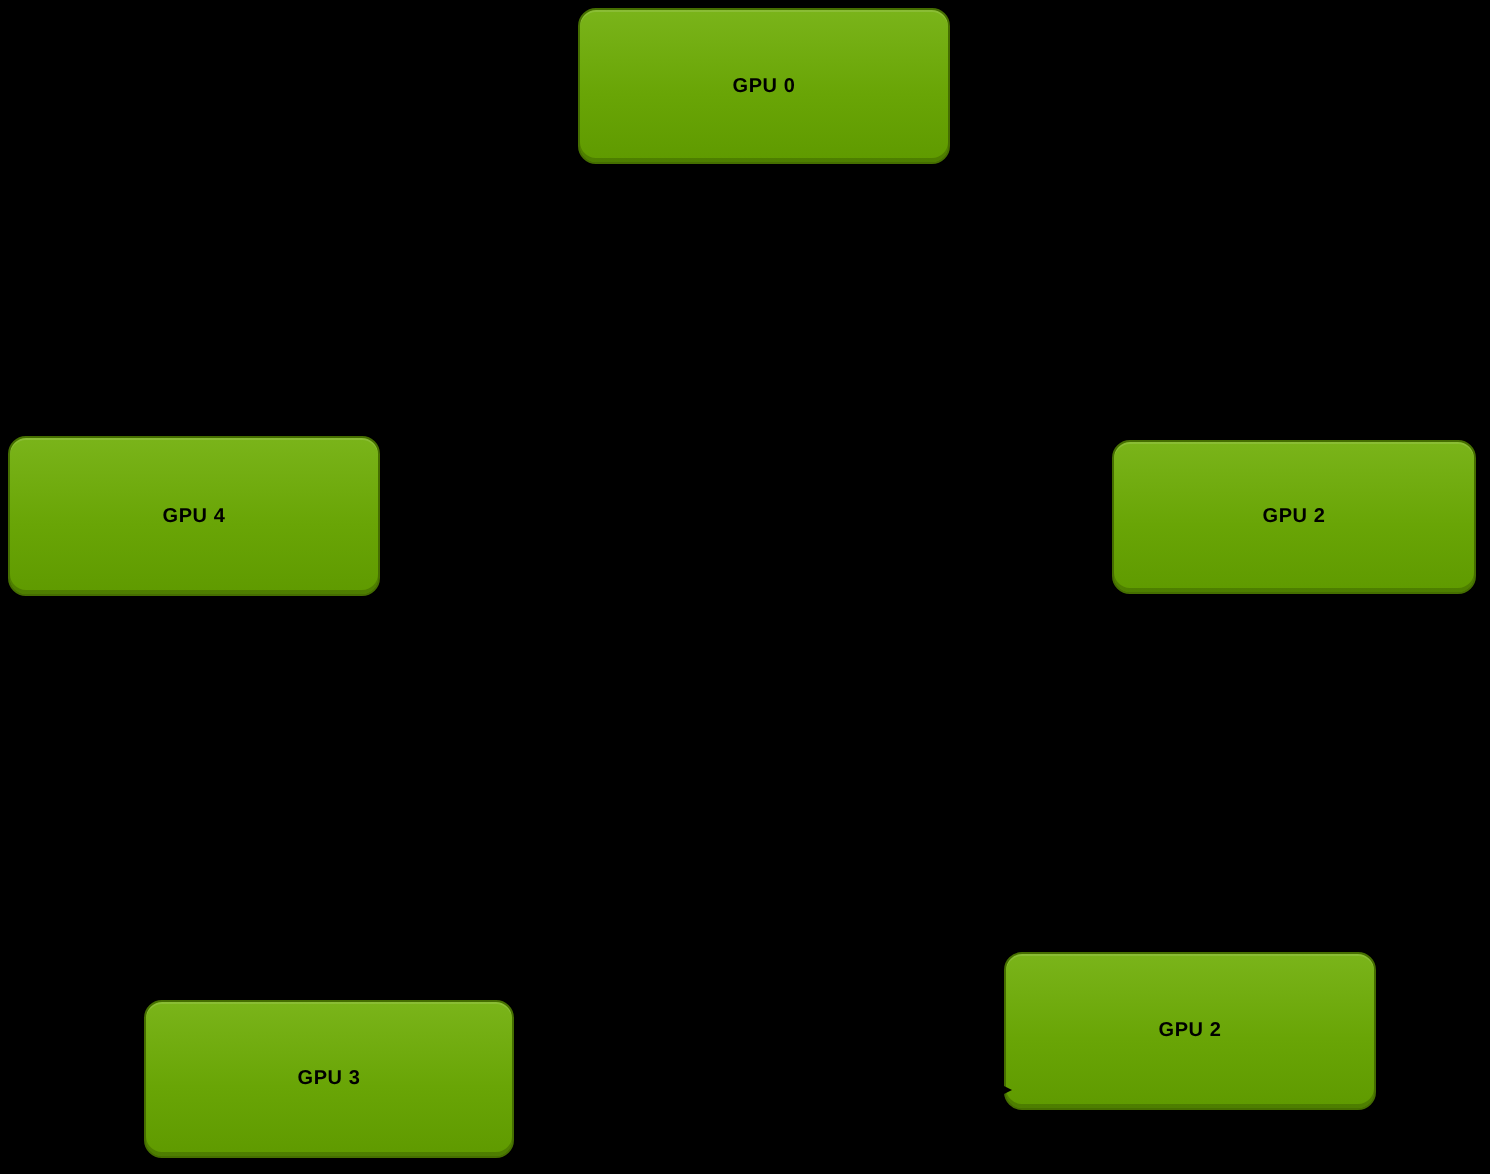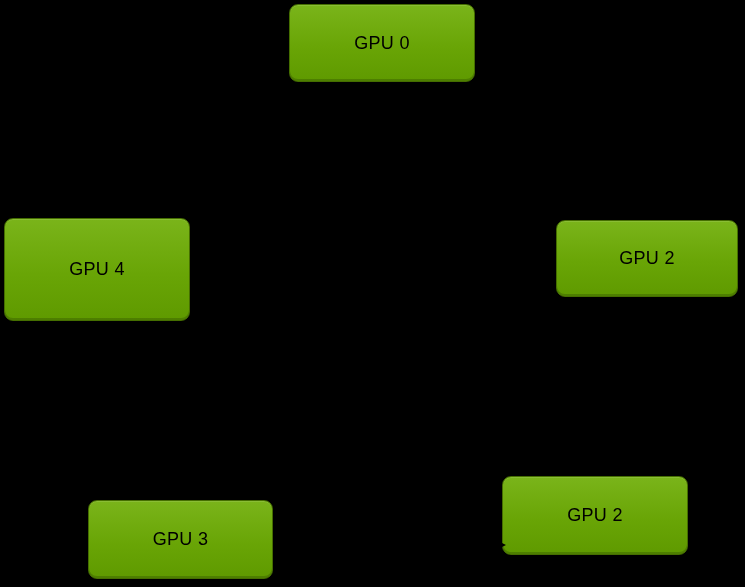--- a/index.html
+++ b/index.html
@@ -24,22 +24,22 @@
                 var(--node-fill-mid, #69a506) 55%,
                 var(--node-fill-bottom, #5f9a00) 100%);
     box-shadow: inset 0 1px 0 rgba(255,255,255,0.12),
                 inset 0 -2px 0 rgba(0,0,0,0.18);
     display: flex;
     align-items: center;
     justify-content: center;
   }
   .gpu-label {
     color: var(--node-text, #000);
-    font-weight: normal;
-    font-size: 18px;
+    font-weight: bold;
+    font-size: 10px;
     letter-spacing: 0.3px;
     user-select: none;
   }
   .edge-arrowhead {
     position: absolute;
     width: 0;
     height: 0;
     border-top: 5px solid transparent;
     border-bottom: 5px solid transparent;
     border-left: 10px solid #000;
@@ -55,23 +55,23 @@
   </div>
 
   <div class="gpu-node" style="left: 556px; top: 220px; width: 182px; height: 77px;">
     <span class="gpu-label">GPU 2</span>
   </div>
 
   <div class="gpu-node" style="left: 502px; top: 476px; width: 186px; height: 79px;">
     <span class="gpu-label">GPU 2</span>
   </div>
 
-  <div class="gpu-node" style="left: 72px; top: 500px; width: 185px; height: 79px; margin-left: 16px;">
+  <div class="gpu-node" style="left: 72px; top: 500px; width: 185px; height: 79px;">
     <span class="gpu-label">GPU 3</span>
   </div>
 
-  <div class="gpu-node" style="left: 4px; top: 218px; width: 186px; height: 103px;">
+  <div class="gpu-node" style="left: 4px; top: 218px; width: 186px; height: 80px;">
     <span class="gpu-label">GPU 4</span>
   </div>
 
   <div class="edge-arrowhead" style="left: 496px; top: 540px; border-top-width: 5px; border-bottom-width: 5px; border-left-width: 10px;"></div>
 
 </div>
 
 </body></html>

